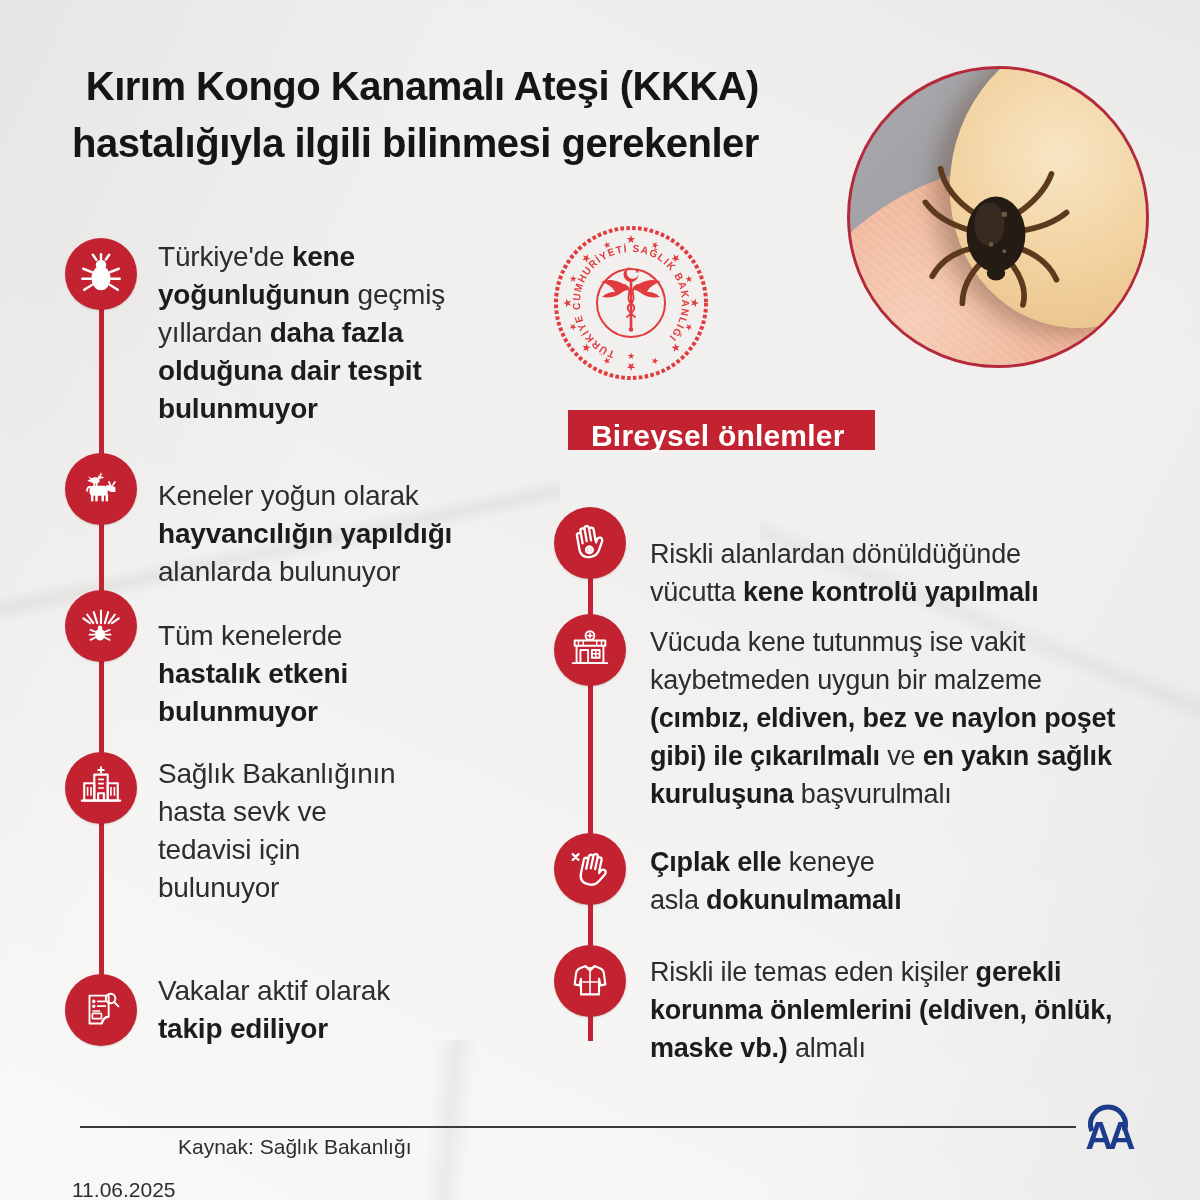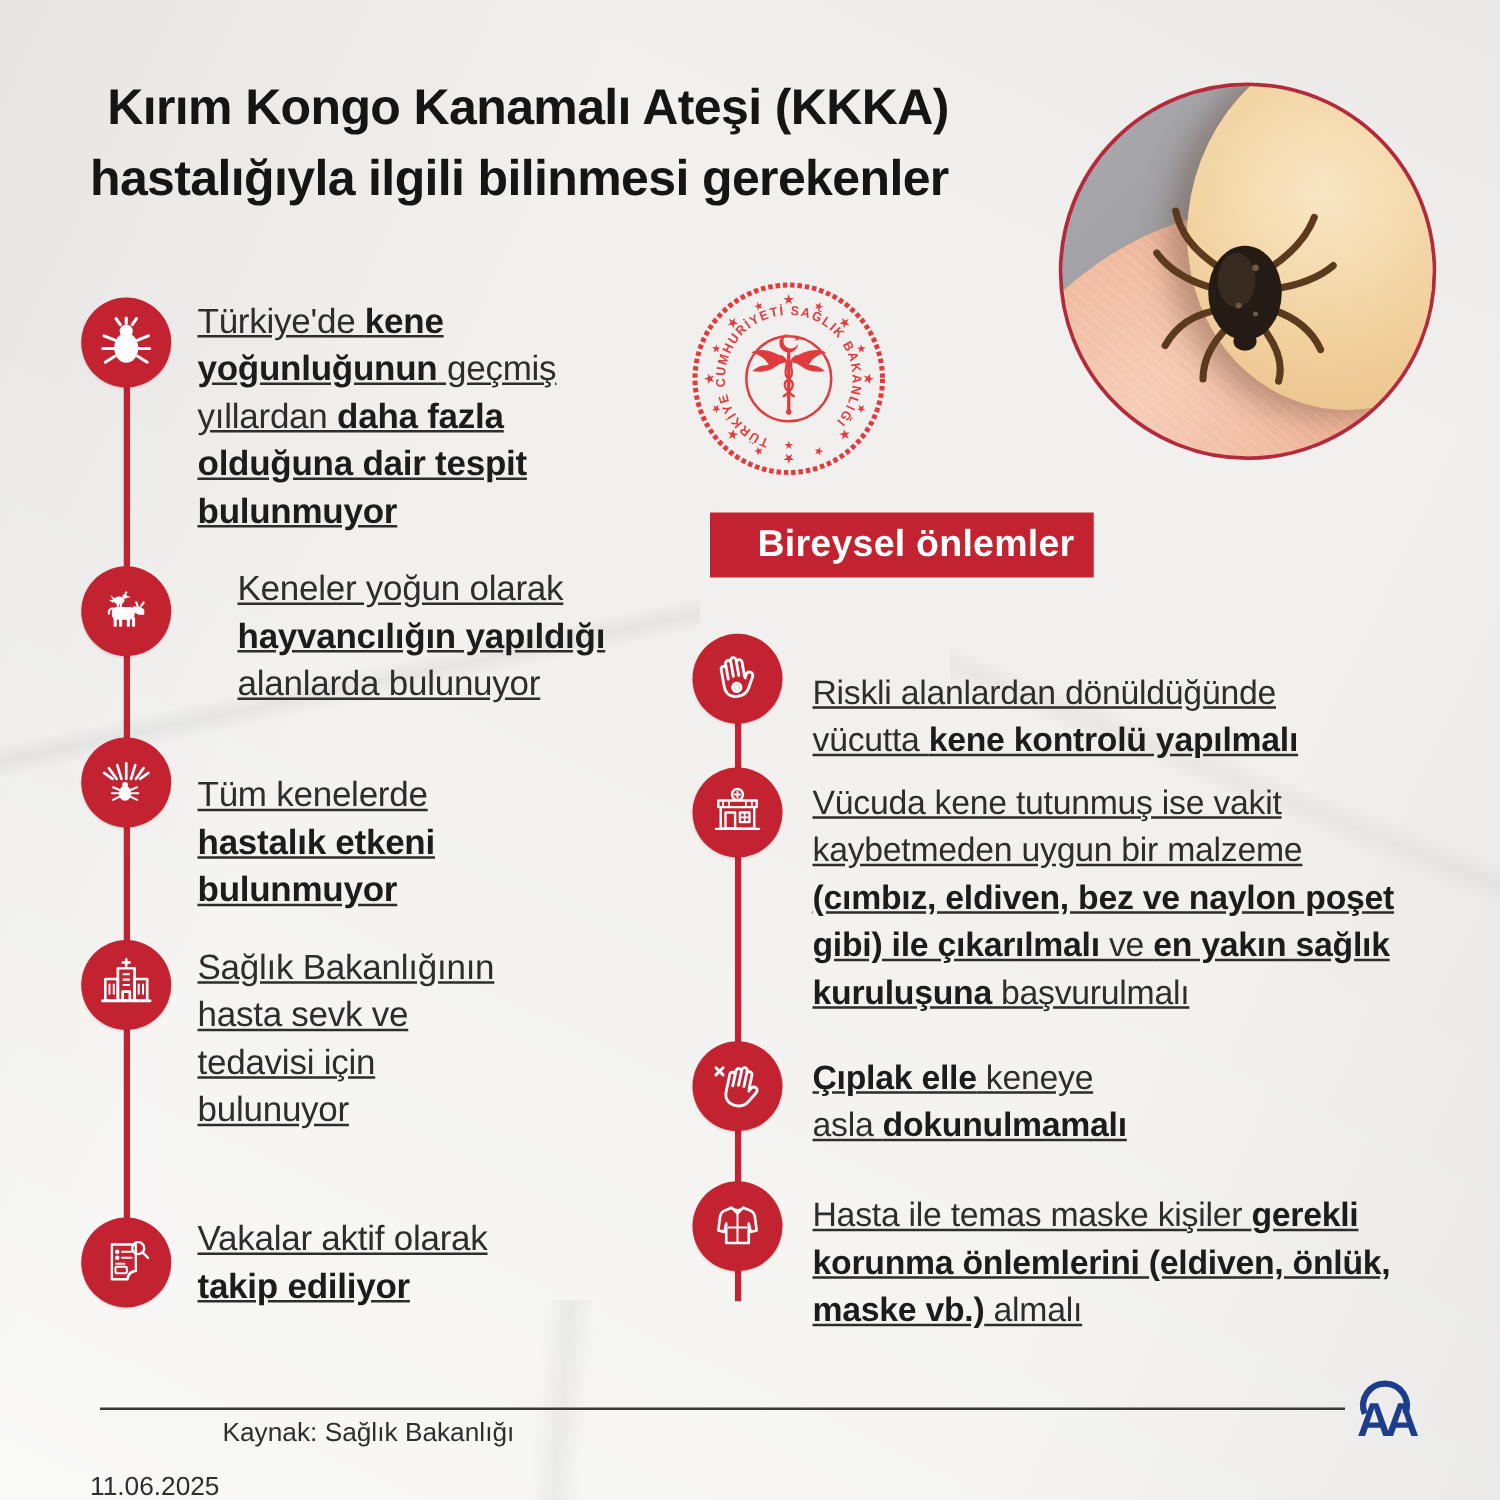--- a/index.html
+++ b/index.html
@@ -45,28 +45,28 @@
   .ph-tick{position:absolute;left:62px;top:78px;width:168px;height:168px;}
 
   
   .tl-line{position:absolute;width:5px;background:#c32330;}
   .icon-circle{
     position:absolute;width:72px;height:72px;border-radius:50%;background:#c32330;
     display:flex;align-items:center;justify-content:center;
     box-shadow:0 1px 2px rgba(0,0,0,0.15);
   }
   .icon-circle svg{width:46px;height:46px;display:block;}
-  .tl-text{position:absolute;color:#2d2d2d;font-size:28px;line-height:38px;letter-spacing:-0.2px;white-space:nowrap;text-decoration:underline;}
+  .tl-text{position:absolute;color:#2d2d2d;font-size:28px;line-height:38px;letter-spacing:-0.2px;white-space:nowrap;}
   .tl-text.small{font-size:27px;}
   .tl-text .b{font-weight:700;color:#1c1c1c;}
 
   
   .banner{
-    position:absolute;left:568px;top:410px;width:307px;height:52px;background:#c32330;
-    color:#ffffff;font-size:30px;font-weight:700;line-height:52px;padding-left:38px;
+    position:absolute;left:568px;top:410px;width:307px;height:40px;background:#c32330;
+    color:#ffffff;font-size:30px;font-weight:700;line-height:52px;padding-left:23px;
     box-sizing:border-box;letter-spacing:0.2px;
   }
 
   .ministry{position:absolute;left:551px;top:223px;width:160px;height:160px;}
 
   
   .foot-line{position:absolute;left:80px;top:1126px;width:996px;height:2px;background:#3a3a3a;}
   .foot-date{position:absolute;left:72px;top:1178px;font-size:21px;color:#2e2e2e;}
   .foot-source{position:absolute;left:178px;top:1135px;font-size:21px;color:#2e2e2e;}
   .aa-logo{position:absolute;left:1078px;top:1100px;width:60px;height:54px;}
@@ -192,21 +192,21 @@
             <path d="M29.5 20 h6 l3.5 2.5 v4.5 h-4.5 l-5 -2.5 z"></path>
           </g>
           <g stroke="#fff" stroke-width="1.8" fill="none" stroke-linecap="round">
             <path d="M33.5 19.5 l-1.2 -3"></path>
             <path d="M36.5 19.5 l2 -2.8"></path>
             <path d="M12.5 21.5 q-3.5 1 -3 4.5"></path>
             <path d="M17 18.3 v2.2 M19.5 18.3 v2.2"></path>
           </g>
         </svg>
       </div>
-      <div class="tl-text " style="left: 158px; top: 452px; margin-left: 32px;">
+      <div class="tl-text " style="left: 158px; top: 477px;">
         <div class="tl-ln"><span>Keneler yoğun olarak</span></div>
         <div class="tl-ln"><span class="b">hayvancılığın yapıldığı</span></div>
         <div class="tl-ln"><span>alanlarda bulunuyor</span></div>
       </div>
       <div class="icon-circle" style="left: 65px; top: 590px;">
         <svg viewBox="0 0 48 48">
           <g stroke="#fff" stroke-width="2.2" fill="none" stroke-linecap="round">
             <path d="M24 21 V8"></path>
             <path d="M20 21 L16.5 9.5"></path>
             <path d="M28 21 L31.5 9.5"></path>
@@ -318,21 +318,21 @@
       </div>
       <div class="icon-circle" style="left: 554px; top: 945px;">
         <svg viewBox="0 0 48 48" fill="none" stroke="#fff" stroke-width="2.2" stroke-linecap="round" stroke-linejoin="round">
           <path d="M19 8.5 q5 4.5 10 0 l6 2.5 q3 1.5 3.5 5 l1.5 11.5 -5 1.2 -1.6 -7 V38 h-18.8 V21.7 l-1.6 7 -5 -1.2 1.5 -11.5 q.5 -3.5 3.5 -5 z"></path>
           <path d="M24 13.5 v24" stroke-width="1.7"></path>
           <path d="M19 8.5 l5 5 5 -5" stroke-width="1.7"></path>
           <path d="M16.6 25 h14.8" stroke-width="1.7"></path>
         </svg>
       </div>
       <div class="tl-text small" style="left: 650px; top: 953px;">
-        <div class="tl-ln"><span>Hasta ile temas maske kişiler </span><span class="b">gerekli</span></div>
+        <div class="tl-ln"><span>Riskli ile temas eden kişiler </span><span class="b">gerekli</span></div>
         <div class="tl-ln"><span class="b">korunma önlemlerini (eldiven, önlük,</span></div>
         <div class="tl-ln"><span class="b">maske vb.)</span><span> almalı</span></div>
       </div>
     </div>
 
   <div class="foot-line"></div>
   <div class="foot-date">11.06.2025</div>
   <div class="foot-source">Kaynak: Sağlık Bakanlığı</div>
   <svg class="aa-logo" viewBox="0 0 60 54">
     <path d="M13.8 31 A17.5 17.5 0 1 1 46.2 31" fill="none" stroke="#1d3c8c" stroke-width="5"></path>

